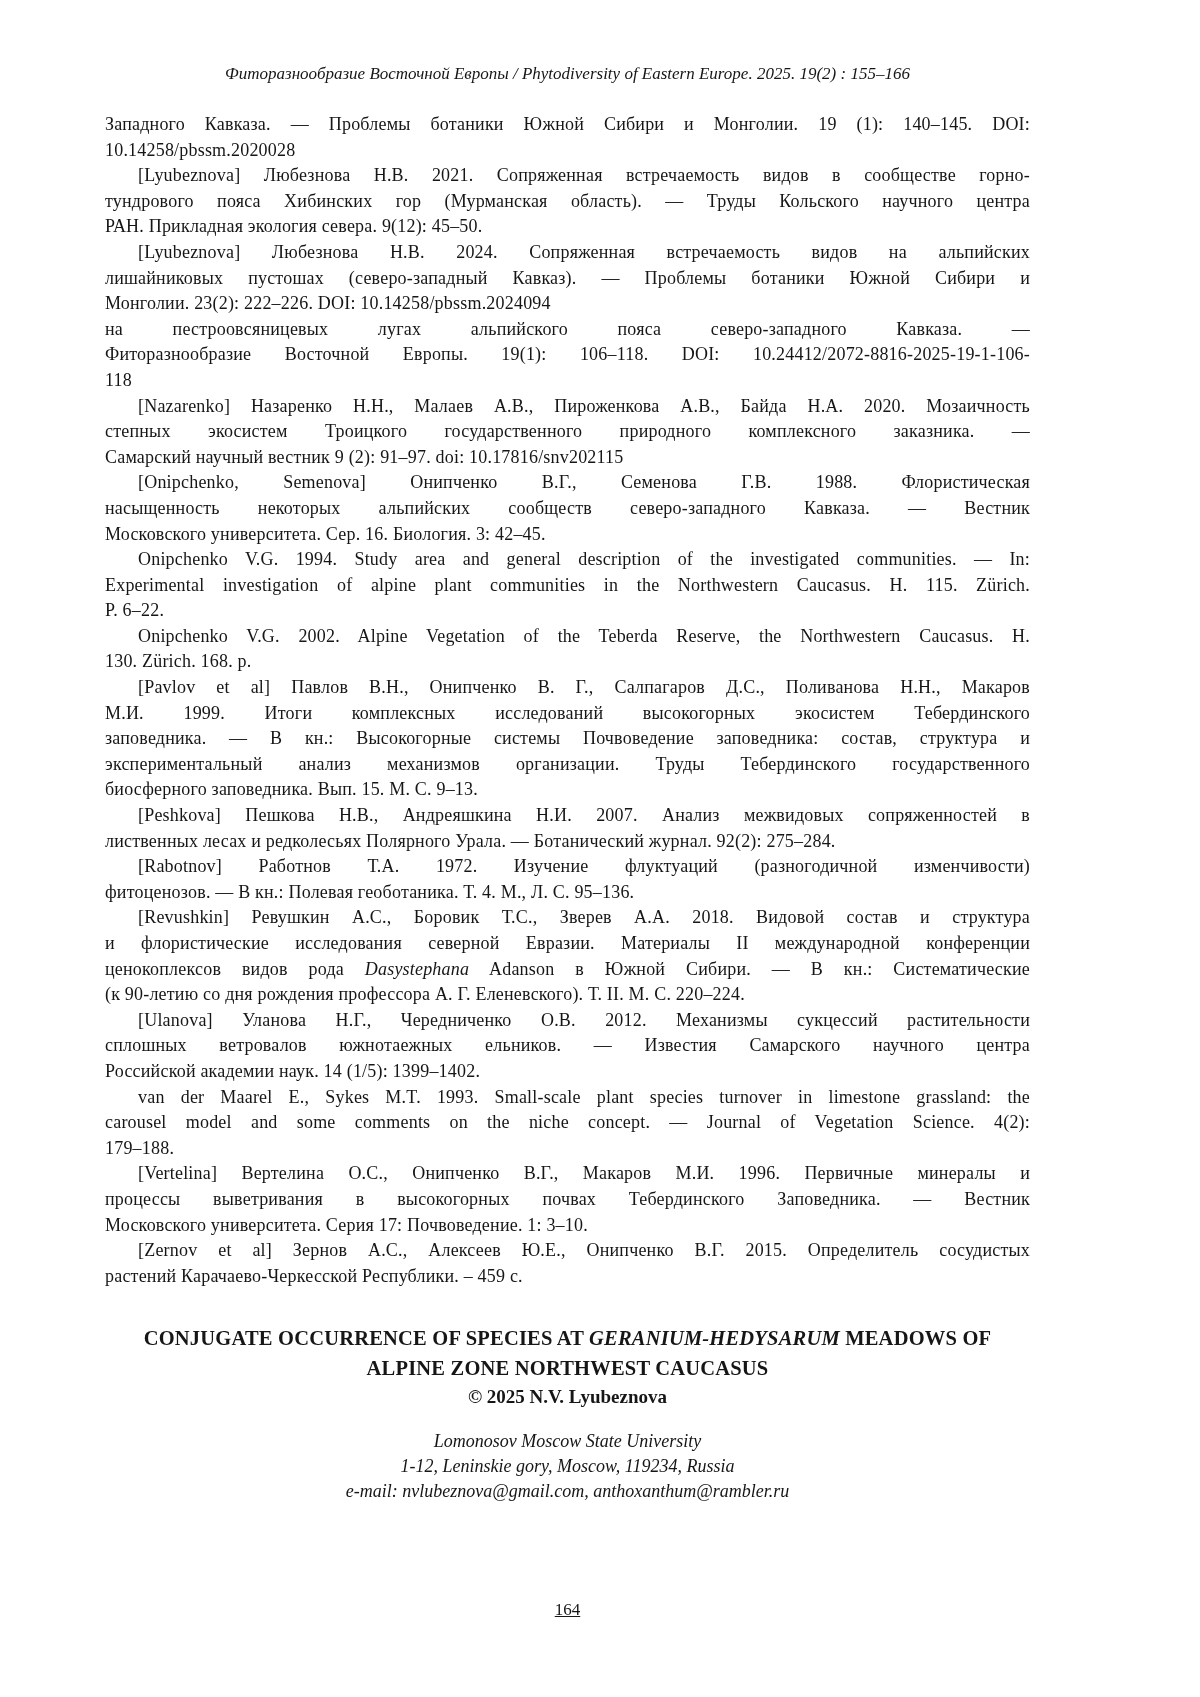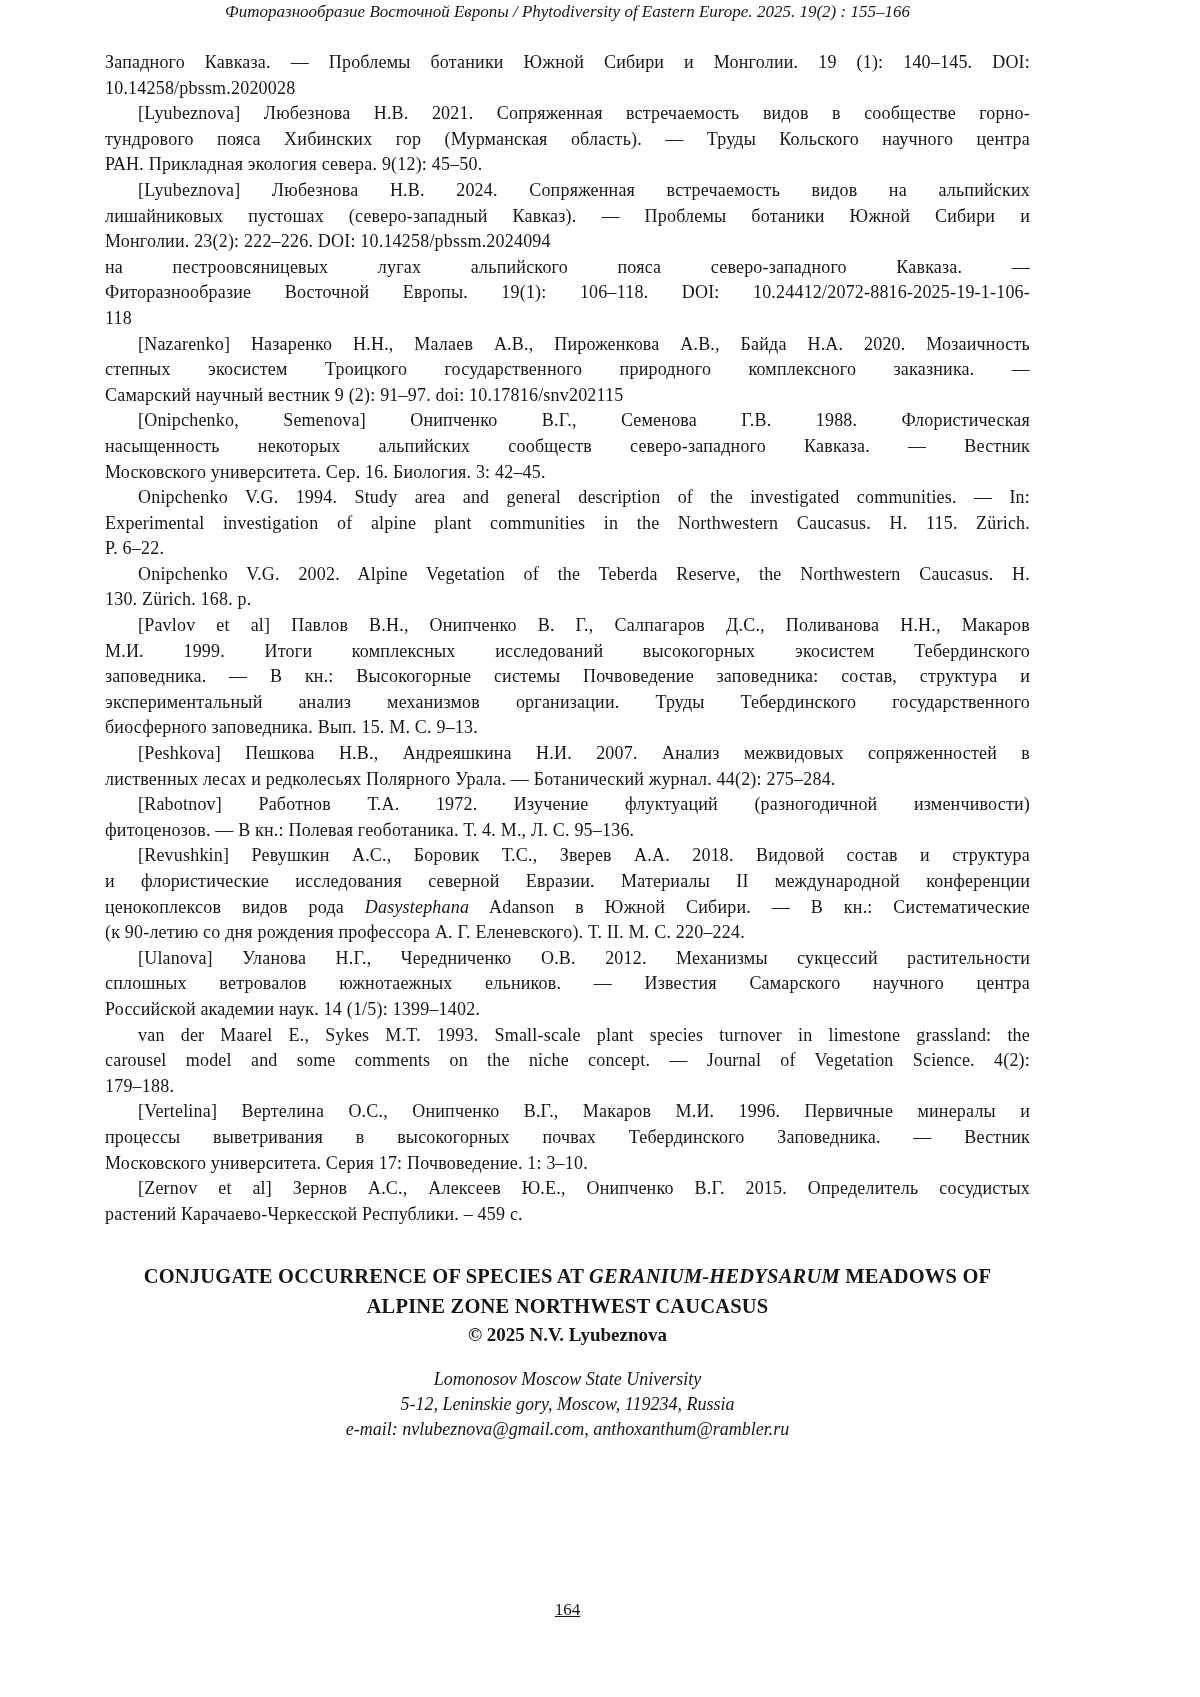--- a/index.html
+++ b/index.html
@@ -12,20 +12,21 @@
     color: #161616;
     font-family: "Liberation Serif", "DejaVu Serif", serif;
   }
   .content {
     position: absolute;
     left: 105px;
     top: 0;
     width: 925px;
   }
   .running-header {
+    padding-top: 62px;
     text-align: center;
     font-style: italic;
     font-size: 17px;
     line-height: 24px;
     white-space: nowrap;
   }
   .refs {
     margin-top: 26px;
     font-size: 18px;
     line-height: 25.6px;
@@ -120,21 +121,21 @@
         </div>
         <div class="ref">
           <div class="line first-indent"><span>[Pavlov et al] Павлов В.Н., Онипченко В. Г., Салпагаров Д.С., Поливанова Н.Н., Макаров</span></div>
           <div class="line"><span>М.И. 1999. Итоги комплексных исследований высокогорных экосистем Тебердинского</span></div>
           <div class="line"><span>заповедника. — В кн.: Высокогорные системы Почвоведение заповедника: состав, структура и</span></div>
           <div class="line"><span>экспериментальный анализ механизмов организации. Труды Тебердинского государственного</span></div>
           <div class="line last"><span>биосферного заповедника. Вып. 15. М. С. 9–13.</span></div>
         </div>
         <div class="ref">
           <div class="line first-indent"><span>[Peshkova] Пешкова Н.В., Андреяшкина Н.И. 2007. Анализ межвидовых сопряженностей в</span></div>
-          <div class="line last"><span>лиственных лесах и редколесьях Полярного Урала. — Ботанический журнал. 44(2): 275–284.</span></div>
+          <div class="line last"><span>лиственных лесах и редколесьях Полярного Урала. — Ботанический журнал. 92(2): 275–284.</span></div>
         </div>
         <div class="ref">
           <div class="line first-indent"><span>[Rabotnov] Работнов Т.А. 1972. Изучение флуктуаций (разногодичной изменчивости)</span></div>
           <div class="line last"><span>фитоценозов. — В кн.: Полевая геоботаника. Т. 4. М., Л. С. 95–136.</span></div>
         </div>
         <div class="ref">
           <div class="line first-indent"><span>[Revushkin] Ревушкин А.С., Боровик Т.С., Зверев А.А. 2018. Видовой состав и структура</span></div>
           <div class="line"><span>и флористические исследования северной Евразии. Материалы II международной конференции</span></div>
           <div class="line"><span>ценокоплексов видов рода </span><span class="it">Dasystephana</span><span> Adanson в Южной Сибири. — В кн.: Систематические</span></div>
           <div class="line last"><span>(к 90-летию со дня рождения профессора А. Г. Еленевского). Т. II. М. С. 220–224.</span></div>
@@ -162,19 +163,19 @@
 
     <div class="article-title">
         <div><span>CONJUGATE OCCURRENCE OF SPECIES AT </span><span class="it">GERANIUM-HEDYSARUM</span><span> MEADOWS OF</span></div>
         <div><span>ALPINE ZONE NORTHWEST CAUCASUS</span></div>
       </div>
 
     <div class="copyright">© 2025 N.V. Lyubeznova</div>
 
     <div class="affiliation">
       <div>Lomonosov Moscow State University</div>
-      <div>5-12, Leninskie gory, Moscow, 119234, Russia</div>
+      <div>1-12, Leninskie gory, Moscow, 119234, Russia</div>
       <div>e-mail: nvlubeznova@gmail.com, anthoxanthum@rambler.ru</div>
     </div>
 
     <div class="page-number">164</div>
   </div>
 </div>
 
 </body></html>

